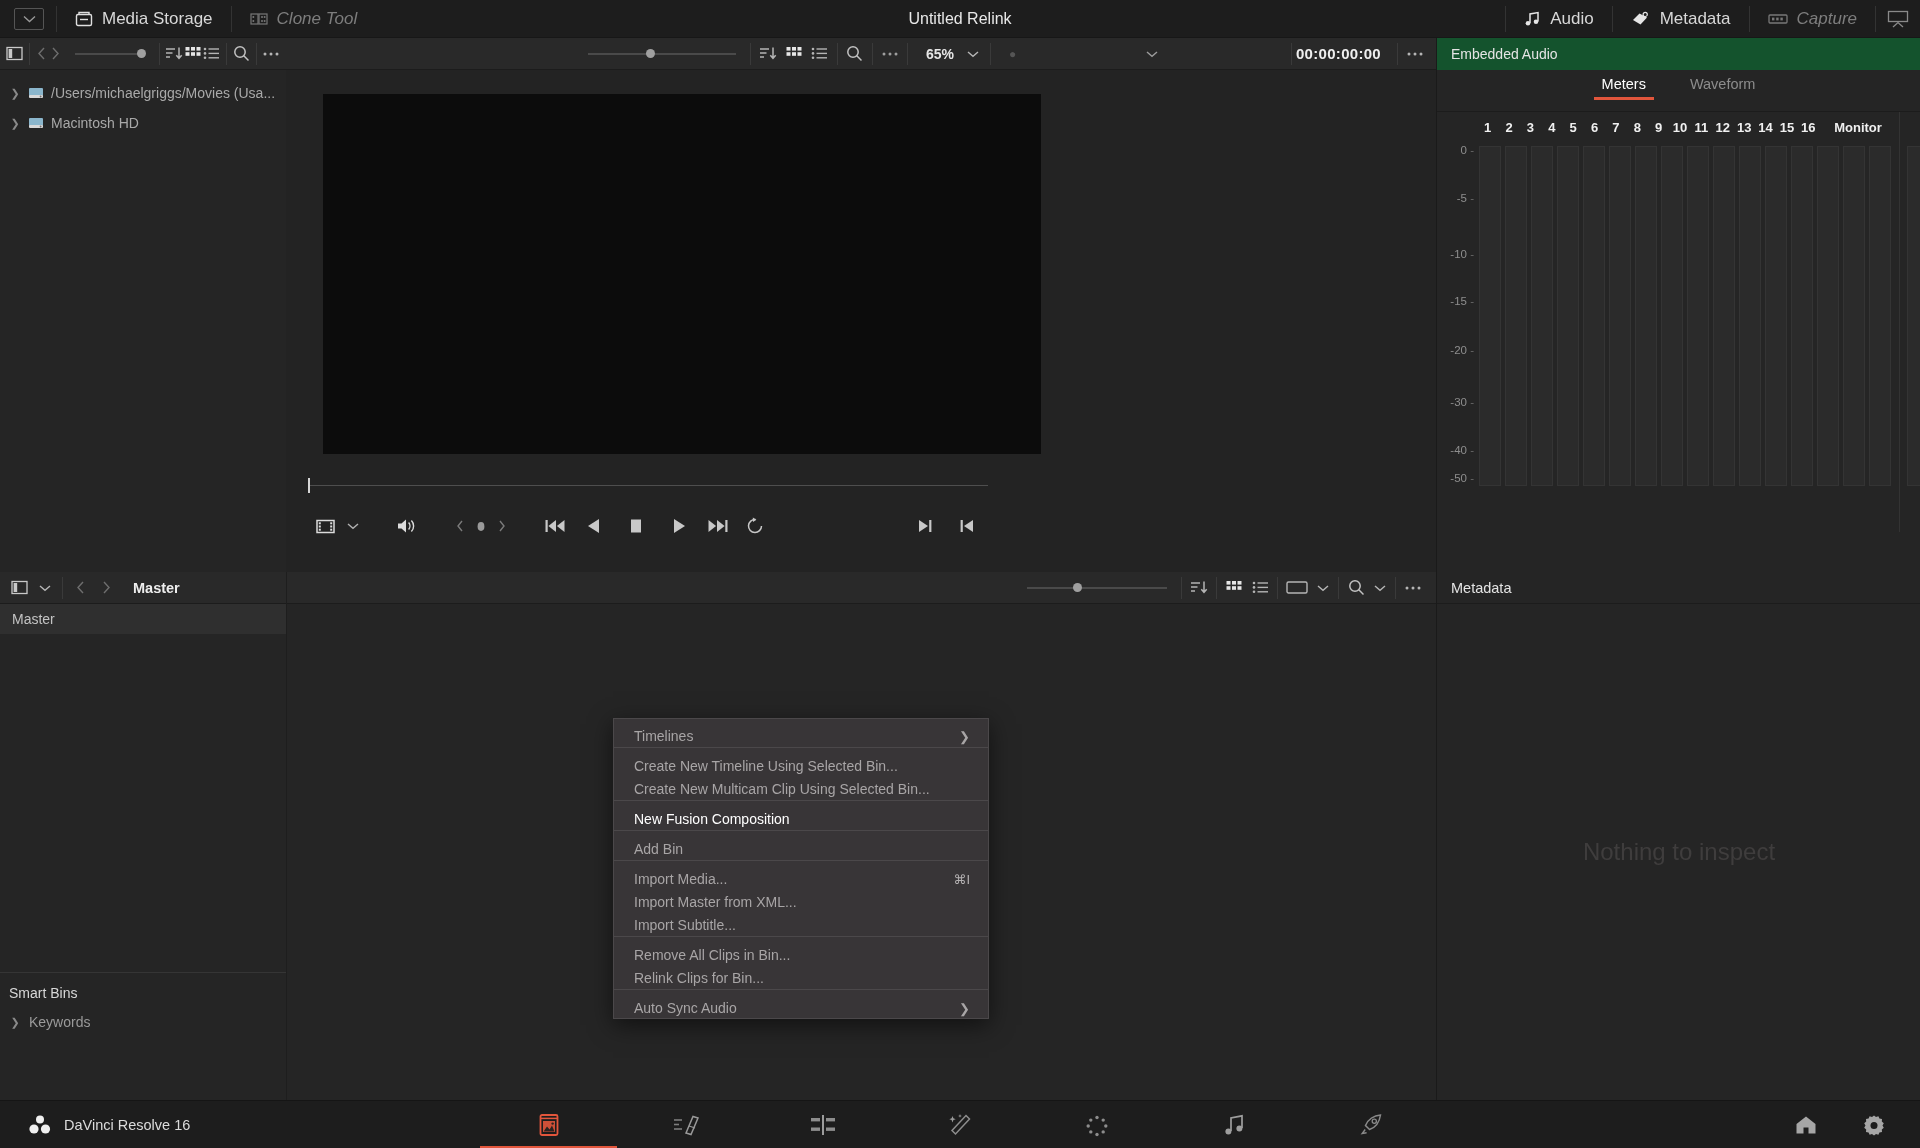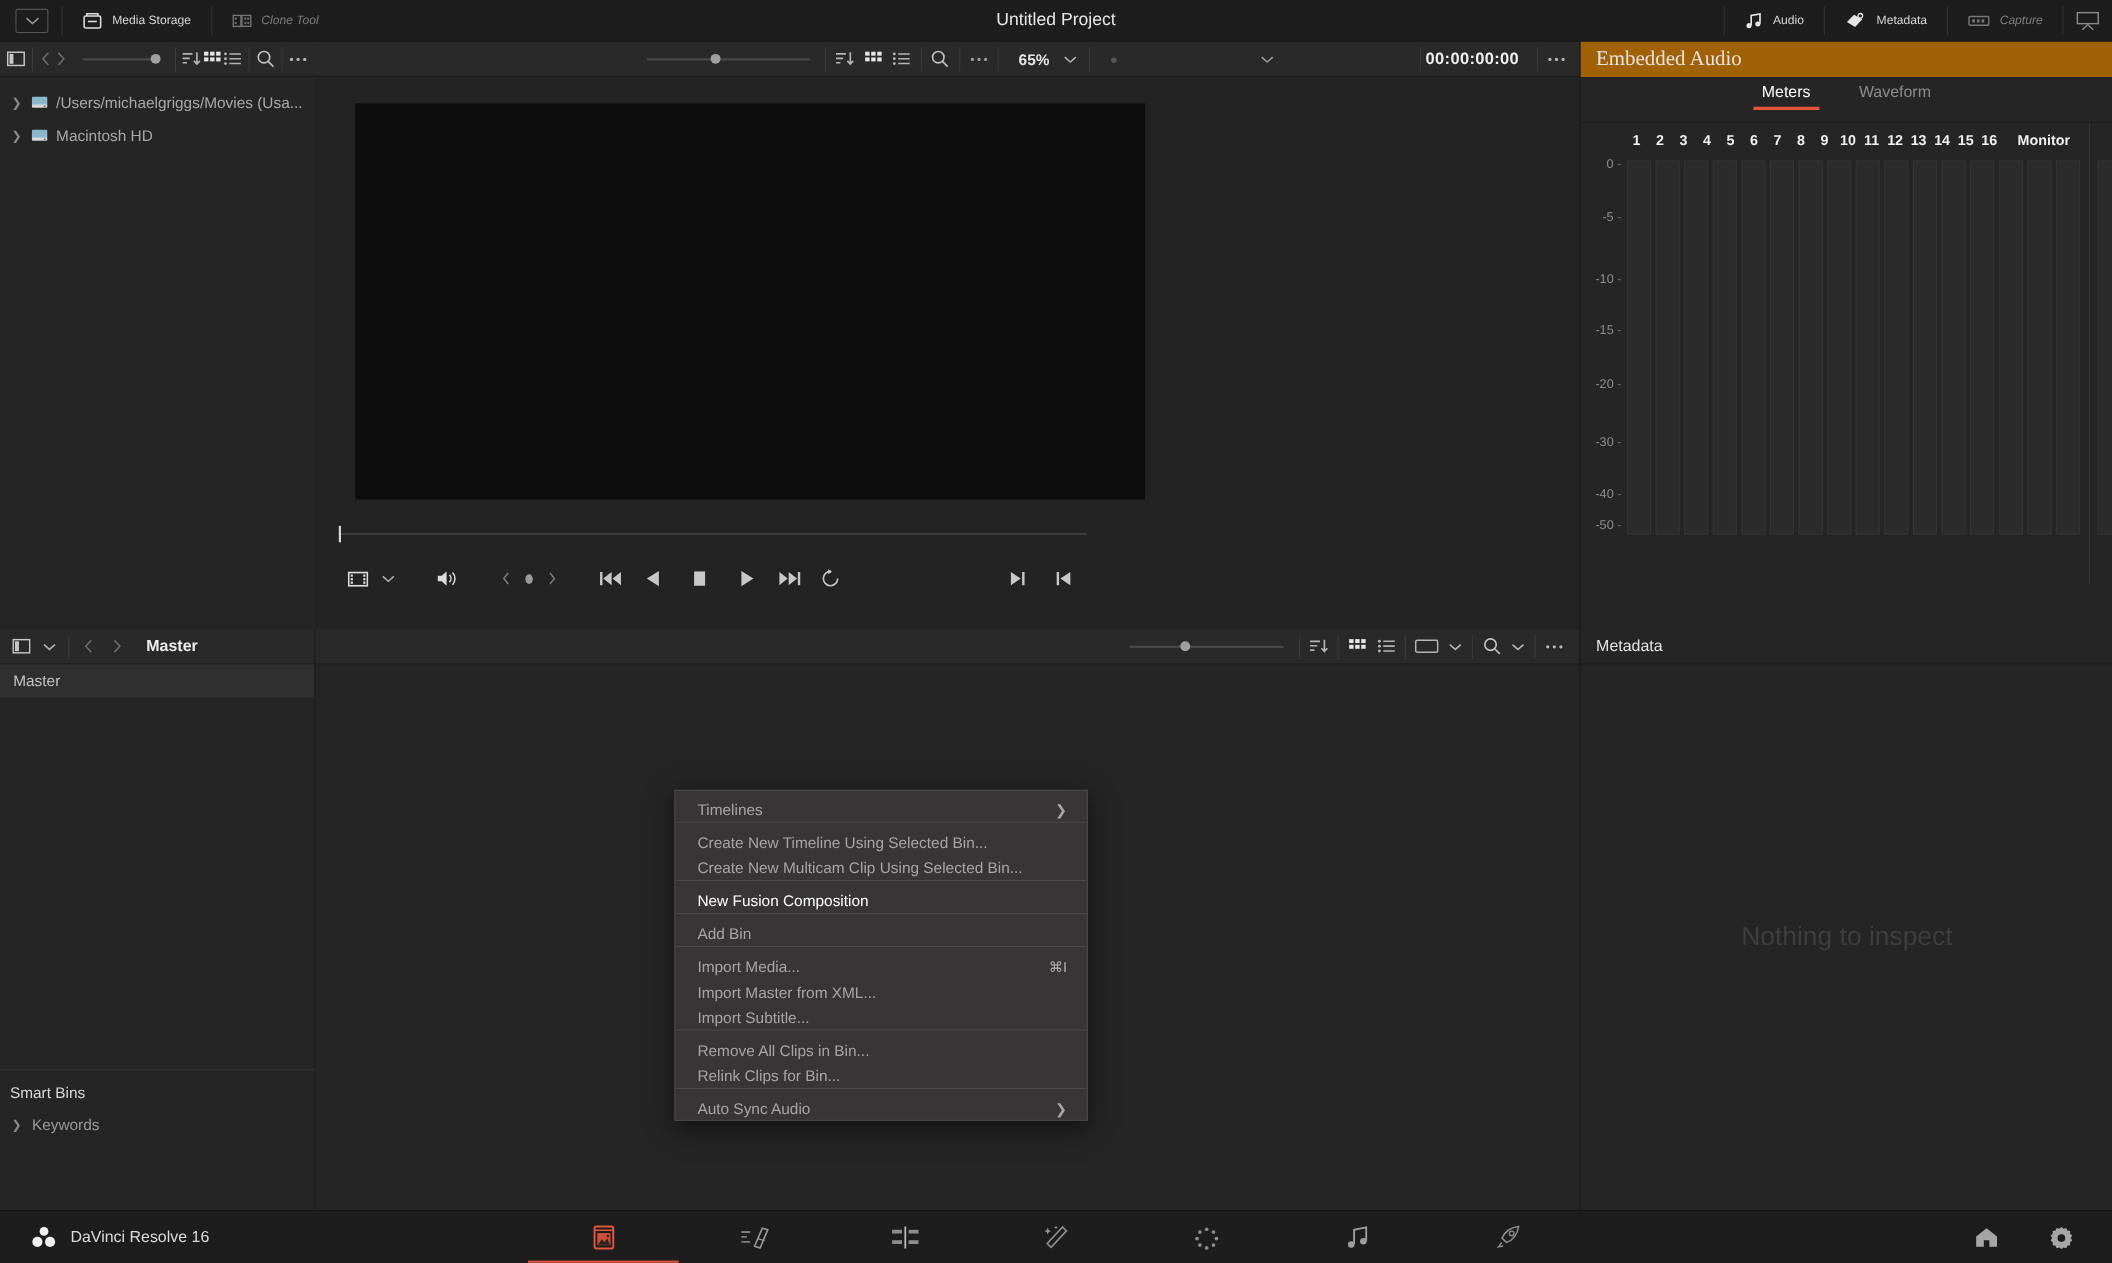--- a/index.html
+++ b/index.html
@@ -16,21 +16,21 @@
   
   .topbar {
     position: absolute; left: 0; top: 0; width: 1920px; height: 38px;
     background: #1d1d1d;
     display: flex; align-items: center;
     border-bottom: 1px solid #171717;
   }
   .tb-btn {
     display: flex; align-items: center; gap: 9px;
     height: 38px; padding: 0 18px; color: #d8d8d8;
-    font-size: 11px; cursor: default; white-space: nowrap;
+    font-size: 17px; cursor: default; white-space: nowrap;
   }
   .tb-btn.dim { color: #7d7d7d; font-style: italic; }
   .tb-sep { width: 1px; height: 26px; background: #333; flex: 0 0 1px; }
   .tb-chev-box {
     width: 30px; height: 22px; border: 1px solid #555; border-radius: 2px;
     display: flex; align-items: center; justify-content: center;
     margin-left: 14px; margin-right: 12px;
   }
   .tb-title {
     position: absolute; left: 0; right: 0; text-align: center;
@@ -85,21 +85,21 @@
   .scrub-head { position: absolute; left: 0; top: 0; width: 2px; height: 15px; background: #d6d6d6; }
   .transport {
     position: absolute; left: 22px; top: 470px; width: 680px; height: 36px;
     display: flex; align-items: center;
   }
   .tr-ico { width: 34px; height: 34px; display: flex; align-items: center; justify-content: center; cursor: default; }
   .tr-gap { width: 26px; }
 
   
   .audio-panel { position: absolute; left: 1436px; top: 38px; width: 484px; height: 534px; background: #252525; border-left: 1px solid #1a1a1a; }
-  .ap-title { height: 32px; display: flex; align-items: center; padding-left: 14px; color: #e4e4e4; font-size: 19px; background: #a16207; font-family: Liberation Serif, serif; }
+  .ap-title { height: 32px; display: flex; align-items: center; padding-left: 14px; color: #e4e4e4; font-size: 14px; background: #14532d; }
   .ap-tabs { height: 42px; display: flex; align-items: flex-start; justify-content: center; gap: 24px; border-bottom: 1px solid #1c1c1c; }
   .ap-tab { position: relative; color: #8c8c8c; font-size: 14.5px; padding: 6px 10px 12px; cursor: default; }
   .ap-tab.active { color: #fff; }
   .ap-tab.active::after {
     content: ""; position: absolute; left: 2px; right: 2px; bottom: 4px; height: 3px; background: #e2563c;
   }
   .meters-wrap { position: relative; height: 420px; }
   .ch-nums { position: absolute; left: 40px; top: 8px; width: 420px; height: 22px; display: flex; }
   .ch-num { flex: 1; text-align: center; color: #f0f0f0; font-size: 13px; font-weight: bold; }
   .ch-num.monitor { flex: 0 0 78px; text-align: center; }
@@ -211,21 +211,21 @@
         <circle cx="3.3" cy="6" r="1" fill="#777"></circle>
           <circle cx="3.3" cy="10" r="1" fill="#777"></circle>
         <circle cx="12" cy="6" r="1" fill="#777"></circle>
           <circle cx="14.6" cy="6" r="1" fill="#777"></circle>
         <circle cx="12" cy="10" r="1" fill="#777"></circle>
           <circle cx="14.6" cy="10" r="1" fill="#777"></circle>
       </svg>
       <span>Clone Tool</span>
     </div>
 
-    <div class="tb-title">Untitled Project</div>
+    <div class="tb-title">Untitled Relink</div>
 
     <div class="tb-right">
       <div class="tb-sep"></div>
       <div class="tb-btn">
         <svg width="17" height="16" viewBox="0 0 17 16">
           <path d="M6 12 V3 L14 1.6 V10.5" stroke="#e6e6e6" stroke-width="1.5" fill="none"></path>
           <circle cx="4" cy="12.3" r="2.3" fill="#e6e6e6"></circle>
             <circle cx="12" cy="10.8" r="2.3" fill="#e6e6e6"></circle>
         </svg>
         <span>Audio</span>

